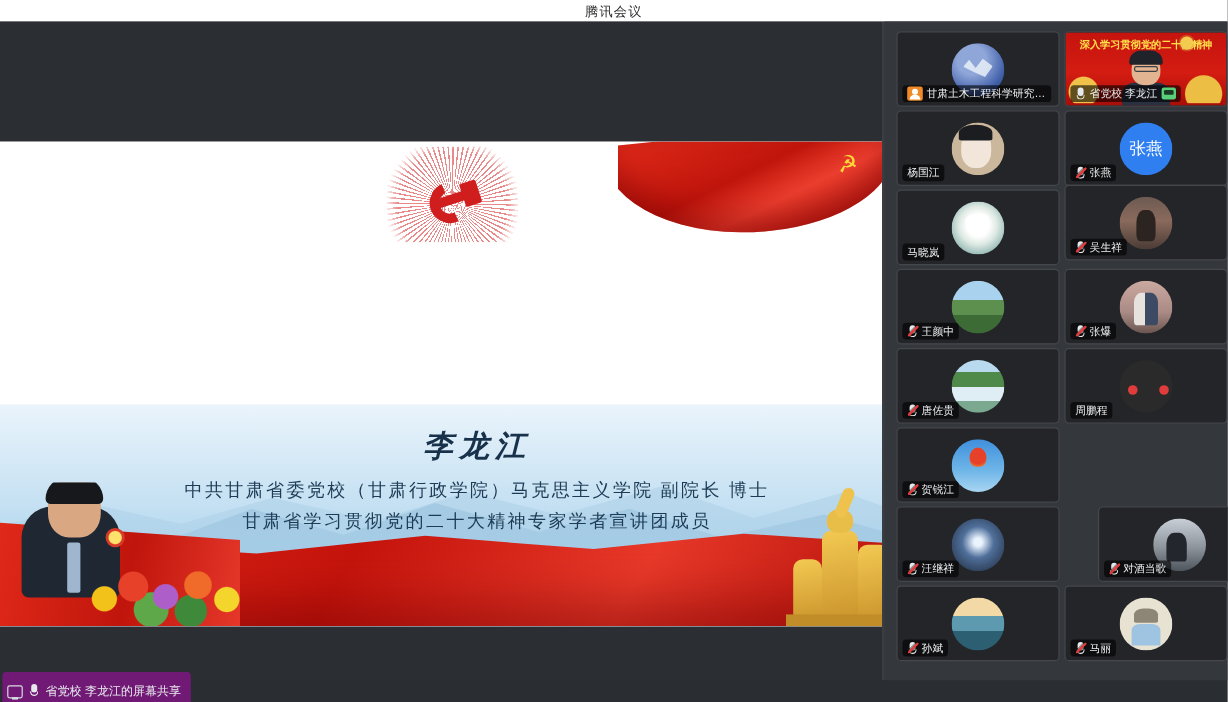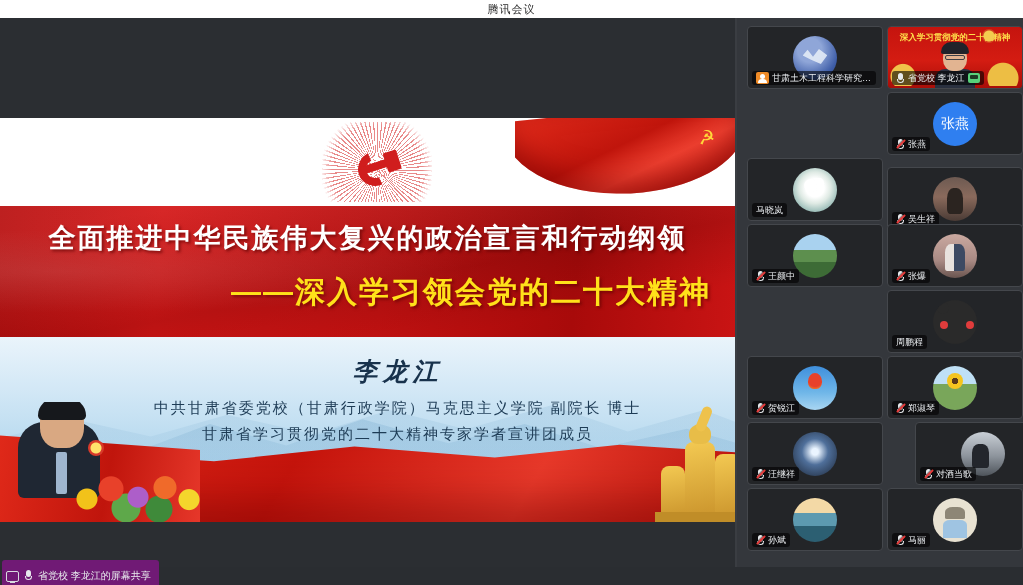--- a/index.html
+++ b/index.html
@@ -274,24 +274,20 @@
         <div class="emblem">
           <span class="sickle"></span>
             <span class="hammer"></span>
         </div>
         <div class="flag">
           <div class="cloth"></div>
             <div class="gold">☭</div>
         </div>
       </div>
 
-      <div class="slide-red">
-        <div class="t1">全面推进中华民族伟大复兴的政治宣言和行动纲领</div>
-        <div class="t2">——深入学习领会党的二十大精神</div>
-      </div>
 
       <div class="slide-blue">
         <div class="mtn m1"></div>
         <div class="mtn m2"></div>
         <div class="sp-name">李龙江</div>
         <div class="sp-l1">中共甘肃省委党校（甘肃行政学院）马克思主义学院  副院长  博士</div>
         <div class="sp-l2">甘肃省学习贯彻党的二十大精神专家学者宣讲团成员</div>
         <div class="redwave"></div>
         <div class="leader">
           <div class="bg"></div>
@@ -343,20 +339,28 @@
           </div>
           <div class="nametag">
             <span class="mic">
               <span class="body"></span>
               <span class="stand"></span>
             </span>
             <span class="nm">省党校  李龙江</span>
             <span class="share-ico"></span>
           </div>
         </div>
+        <div class="tile col0" style="top: 74px;">
+          <div class="avatar">
+            <div class="av-face" style="position: relative;"></div>
+          </div>
+          <div class="nametag">
+            <span class="nm">杨国江</span>
+          </div>
+        </div>
         <div class="tile col1" style="top: 74px;">
           <div class="avatar">
             <div class="av-initials">张燕</div>
           </div>
           <div class="nametag">
             <span class="mic muted">
               <span class="body"></span>
               <span class="stand"></span>
               <span class="slash"></span>
             </span>
@@ -364,21 +368,21 @@
           </div>
         </div>
         <div class="tile col0" style="top: 140px;">
           <div class="avatar">
             <div class="av-flowers" style="position: relative;"></div>
           </div>
           <div class="nametag">
             <span class="nm">马晓岚</span>
           </div>
         </div>
-        <div class="tile col1" style="top: 149px; padding-left: 40px;">
+        <div class="tile col1" style="top: 136px; padding-left: 40px;">
           <div class="avatar">
             <div class="av-photo1" style="position: relative;"></div>
           </div>
           <div class="nametag">
             <span class="mic muted">
               <span class="body"></span>
               <span class="stand"></span>
               <span class="slash"></span>
             </span>
             <span class="nm">吴生祥</span>
@@ -403,52 +407,52 @@
           </div>
           <div class="nametag">
             <span class="mic muted">
               <span class="body"></span>
               <span class="stand"></span>
               <span class="slash"></span>
             </span>
             <span class="nm">张爆</span>
           </div>
         </div>
+        <div class="tile col0" style="top: 272px;">
+          <div class="avatar">
+            <div class="av-falls" style="position: relative;"></div>
+          </div>
+          <div class="nametag">
+            <span class="mic muted">
+              <span class="body"></span>
+              <span class="stand"></span>
+              <span class="slash"></span>
+            </span>
+            <span class="nm">唐佐贵</span>
+          </div>
+        </div>
         <div class="tile col1" style="top: 272px; text-align: right;">
           <div class="avatar">
             <div class="av-bear" style="position: relative;"></div>
           </div>
           <div class="nametag">
             <span class="nm">周鹏程</span>
           </div>
         </div>
         <div class="tile col0" style="top: 338px;">
           <div class="avatar">
             <div class="av-balloon" style="position: relative;"></div>
           </div>
           <div class="nametag">
             <span class="mic muted">
               <span class="body"></span>
               <span class="stand"></span>
               <span class="slash"></span>
             </span>
             <span class="nm">贺锐江</span>
-          </div>
-        </div>
-        <div class="tile col1" style="top: 338px;">
-          <div class="avatar">
-            <div class="av-sun" style="position: relative;"></div>
-          </div>
-          <div class="nametag">
-            <span class="mic muted">
-              <span class="body"></span>
-              <span class="stand"></span>
-              <span class="slash"></span>
-            </span>
-            <span class="nm">郑淑琴</span>
           </div>
         </div>
         <div class="tile col0" style="top: 404px;">
           <div class="avatar">
             <div class="av-night" style="position: relative;"></div>
           </div>
           <div class="nametag">
             <span class="mic muted">
               <span class="body"></span>
               <span class="stand"></span>

